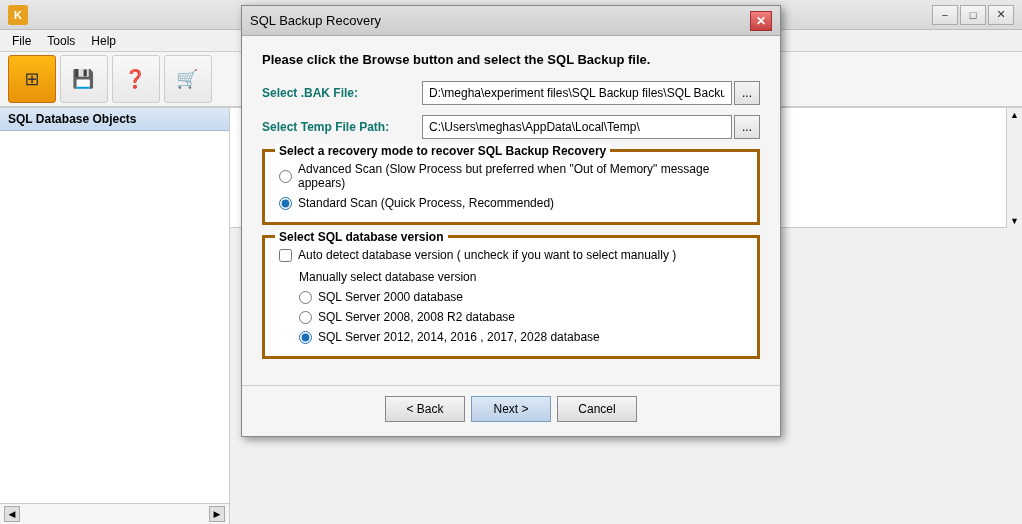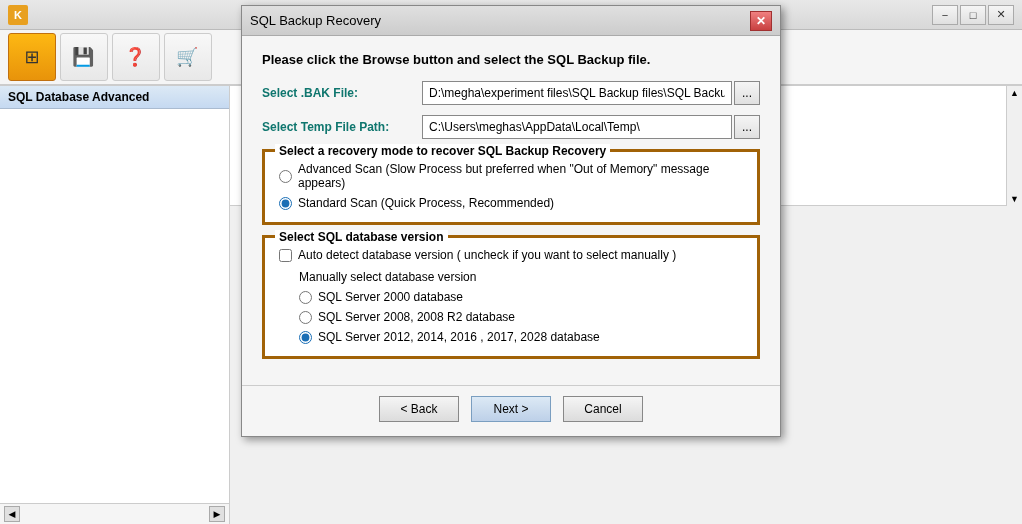--- a/index.html
+++ b/index.html
@@ -401,21 +401,21 @@
       font-size: 12px;
       margin-bottom: 6px;
       color: #000;
     }
 
     
     .dialog-footer {
       display: flex;
       align-items: center;
       justify-content: center;
-      gap: 12px;
+      gap: 6px;
       padding: 10px 20px 14px;
       border-top: 1px solid #ccc;
     }
     .footer-btn {
       width: 80px;
       height: 26px;
       background: linear-gradient(to bottom, #f5f5f5, #dcdcdc);
       border: 1px solid #888;
       cursor: pointer;
       font-size: 12px;
@@ -437,40 +437,45 @@
     <div class="title-bar-left">
       <div class="app-icon">K</div>
     </div>
     <div class="title-bar-controls">
       <div class="tb-btn">−</div>
       <div class="tb-btn">□</div>
       <div class="tb-btn close-btn">✕</div>
     </div>
   </div>
 
+  <div class="menu-bar">
+    <div class="menu-item">File</div>
+    <div class="menu-item">Tools</div>
+    <div class="menu-item">Help</div>
+  </div>
 
   <div class="toolbar">
     <div class="toolbar-btn active">
       <span class="tb-icon">⊞</span>
     </div>
     <div class="toolbar-btn">
       <span class="tb-icon">💾</span>
     </div>
     <div class="toolbar-btn">
       <span class="tb-icon">❓</span>
     </div>
     <div class="toolbar-btn">
       <span class="tb-icon">🛒</span>
     </div>
   </div>
 
   <div class="body-layout">
 
     <div class="left-panel">
-      <div class="panel-header">SQL Database Advanced</div>
+      <div class="panel-header">SQL Database Objects</div>
       <div class="panel-content"></div>
       <div class="left-panel-footer">
         <div class="scroll-arrow">◀</div>
         <div class="scroll-arrow">▶</div>
       </div>
     </div>
 
     <div class="right-panel">
       <div class="app-info-bar">
         <div class="kernel-logo">

